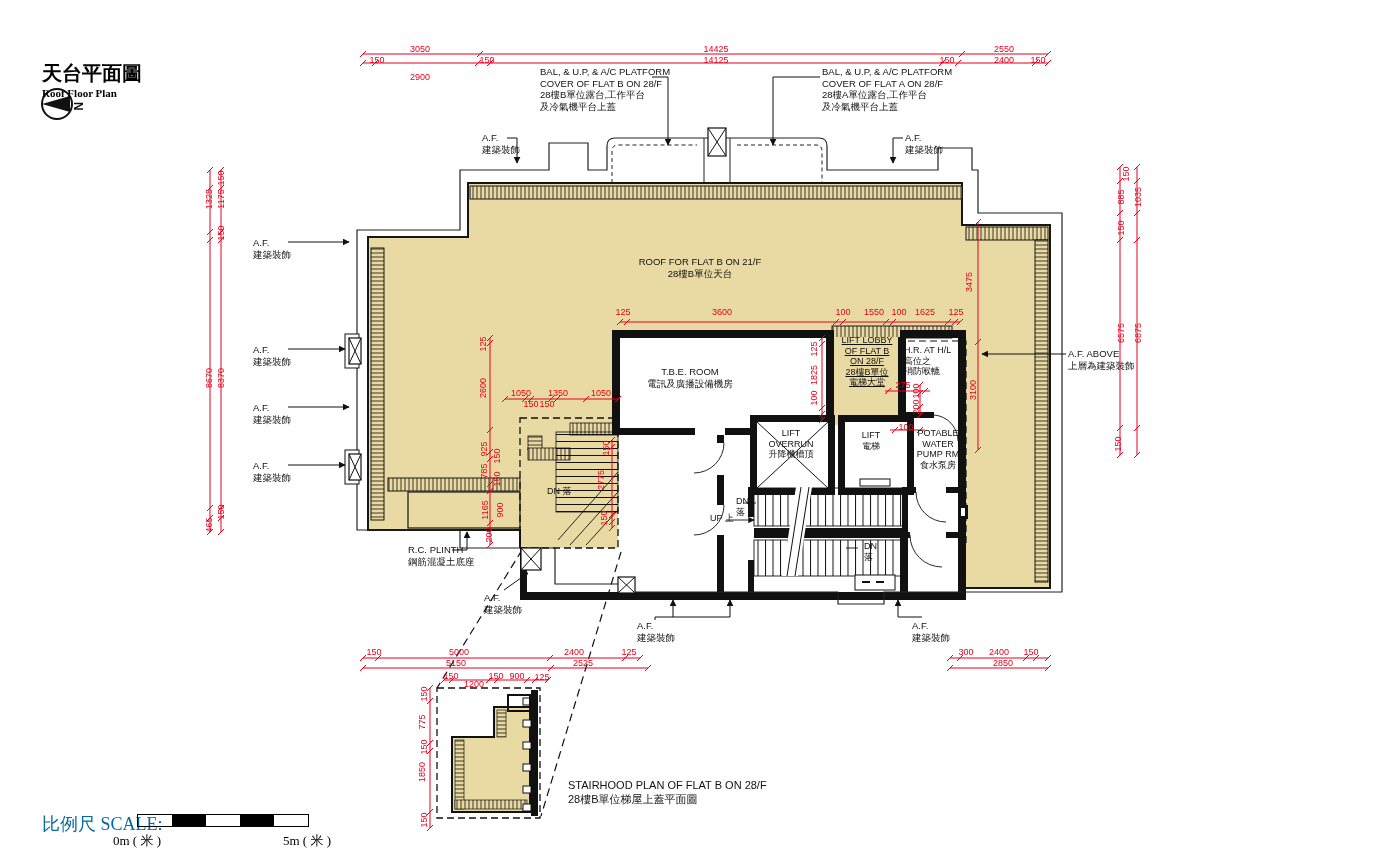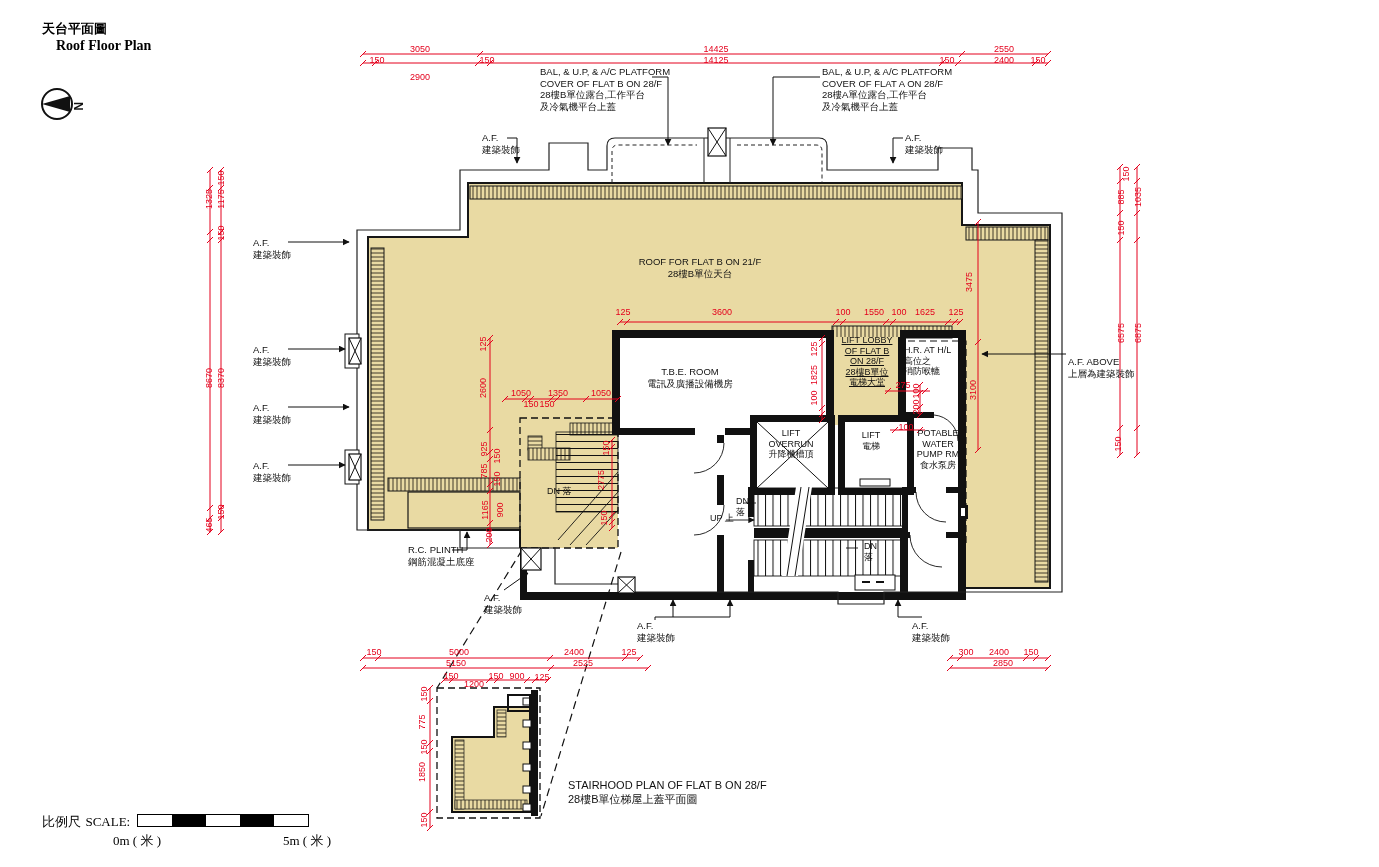--- a/index.html
+++ b/index.html
@@ -8,27 +8,27 @@
   #plansvg{position:absolute;left:0;top:0;}
   .dim{position:absolute;font:9px "Liberation Sans",sans-serif;color:#e4001c;
        transform:translate(-50%,-50%);white-space:nowrap;z-index:5;}
   .dim.rot{transform:translate(-50%,-50%) rotate(-90deg);}
   .ann{position:absolute;font:9.5px "Liberation Sans",sans-serif;color:#111;
        line-height:11.5px;white-space:nowrap;z-index:6;}
   .ann.ctr{transform:translateX(-50%);text-align:center;}
   .ann.sm{font-size:9px;line-height:10.5px;}
   .ann.bg{font-size:11px;line-height:14px;}
   #title{position:absolute;left:42px;top:20px;z-index:6;}
-  #title .zh{font-size:13px;font-weight:bold;color:#000;}
-  #title .en{font-size:14px;font-weight:bold;color:#000;font-family:"Liberation Serif",serif;margin-left:14px;}
+  #title .zh{font-size:20px;font-weight:bold;color:#000;margin-top:40px;}
+  #title .en{font-size:11px;font-weight:bold;color:#000;font-family:"Liberation Serif",serif;}
   #logo{position:absolute;left:1104px;top:34px;z-index:2;color:#d2d2d2;}
   #logo .tag{font-size:10px;font-weight:bold;letter-spacing:1px;color:#c8c8c8;margin-left:8px;}
   #logo .big{font-size:76px;font-weight:bold;letter-spacing:-5px;line-height:64px;color:#d6d6d6;}
   #scalebar{position:absolute;left:42px;top:812px;z-index:6;}
-  #scalebar .lbl{font-size:13px;color:#000000;margin-top:36px;}
+  #scalebar .lbl{font-size:18px;color:#0369a1;margin-top:36px;}
   #scalebar .zh{font-family:"Liberation Sans",sans-serif;}
   #scalebar .en{font-family:"Liberation Serif",serif;}
   #bar{position:absolute;left:95px;top:2px;width:170px;height:11px;border:1px solid #000;display:flex;}
   #bar div{flex:1;}
   #bar div:nth-child(2),#bar div:nth-child(4){background:#000;}
   .scale-end{position:absolute;top:20px;font-size:13px;font-family:"Liberation Serif",serif;color:#000;white-space:nowrap;}
 </style>
 </head>
 <body>
 
@@ -291,21 +291,21 @@
         <div>建築裝飾</div>
       </div>
       <div class="ann" style="left: 637px; top: 620px;">
         <div>A.F.</div>
         <div>建築裝飾</div>
       </div>
       <div class="ann" style="left: 912px; top: 620px;">
         <div>A.F.</div>
         <div>建築裝飾</div>
       </div>
-      <div class="ann" style="left: 1068px; top: 348px; margin-top: 8px;">
+      <div class="ann" style="left: 1068px; top: 348px;">
         <div>A.F. ABOVE</div>
         <div>上層為建築裝飾</div>
       </div>
       <div class="ann ctr" style="left: 700px; top: 256px;">
         <div>ROOF FOR FLAT B ON 21/F</div>
         <div>28樓B單位天台</div>
       </div>
       <div class="ann ctr" style="left: 690px; top: 366px;">
         <div>T.B.E. ROOM</div>
         <div>電訊及廣播設備機房</div>

